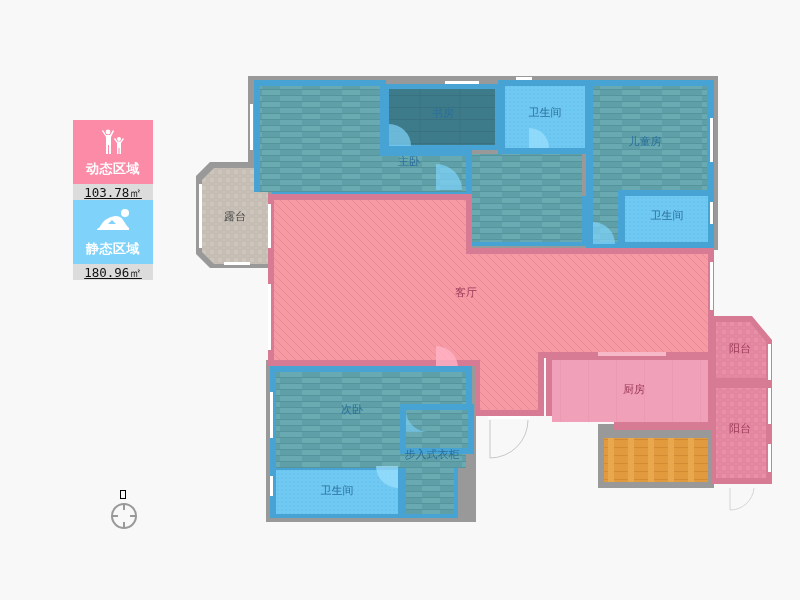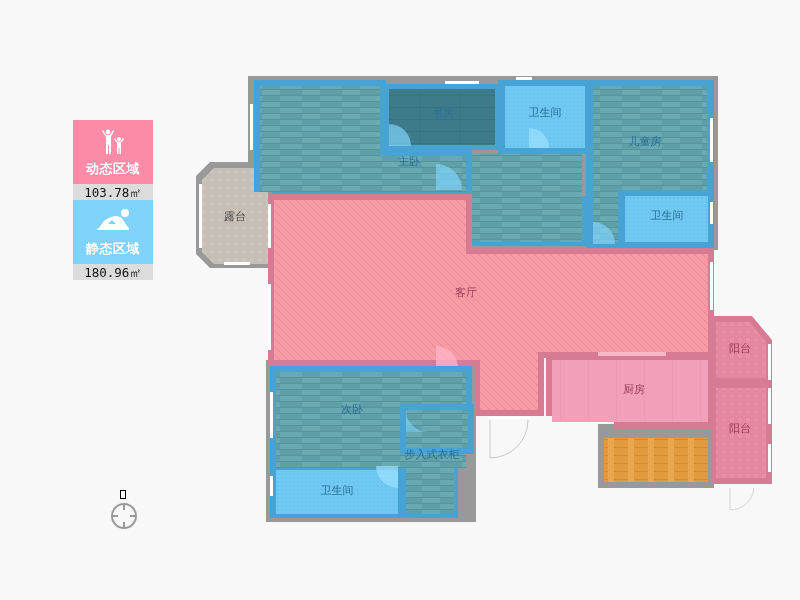--- a/index.html
+++ b/index.html
@@ -1,21 +1,21 @@
 <!DOCTYPE html>
 <html><head>
 <meta charset="utf-8">
 <style>
   html, body { margin:0; padding:0; }
   body { width:800px; height:600px; background:#f8f8f8; position:relative; overflow:hidden; font-family:"DejaVu Sans", sans-serif; }
   .legend { position:absolute; left:73px; width:80px; }
   .legend .card { height:64px; position:relative; display:flex; flex-direction:column; align-items:center; justify-content:flex-end; padding-bottom:6px; box-sizing:border-box; }
   .legend .card .lbl { color:#fff; font-size:13px; font-weight:bold; letter-spacing:0.5px; }
   .legend .card svg { position:absolute; top:8px; left:50%; transform:translateX(-50%); }
-  .legend .val { background:#dcdcdc; height:16px; font-size:12.5px; color:#111; text-align:center; line-height:18px; font-family:"DejaVu Sans Mono", monospace; }
+  .legend .val { background:#dcdcdc; height:16px; font-size:12.5px; color:#111; text-align:center; line-height:18px; font-family:"DejaVu Sans Mono", monospace;text-decoration:underline; }
   #legend-dynamic { top:92px;margin-top:28px; }
   #legend-dynamic .card { background:#fb8ba7; }
   #legend-static { top:200px; }
   #legend-static .card { background:#7fd3fb; }
   svg#plan { position:absolute; left:0; top:0; }
   .room-label { font-size:11px; fill:#2a6f9a; }
   .room-label-pink { font-size:11px; fill:#9b3b5a; }
   .room-label-gray { font-size:11px; fill:#444; }
   .compass { position:absolute; left:108px; top:490px; width:32px; height:42px; }
   .compass .n { position:absolute; left:12px; top:0; width:6px; height:9px; border:1px solid #000; box-sizing:border-box; }

